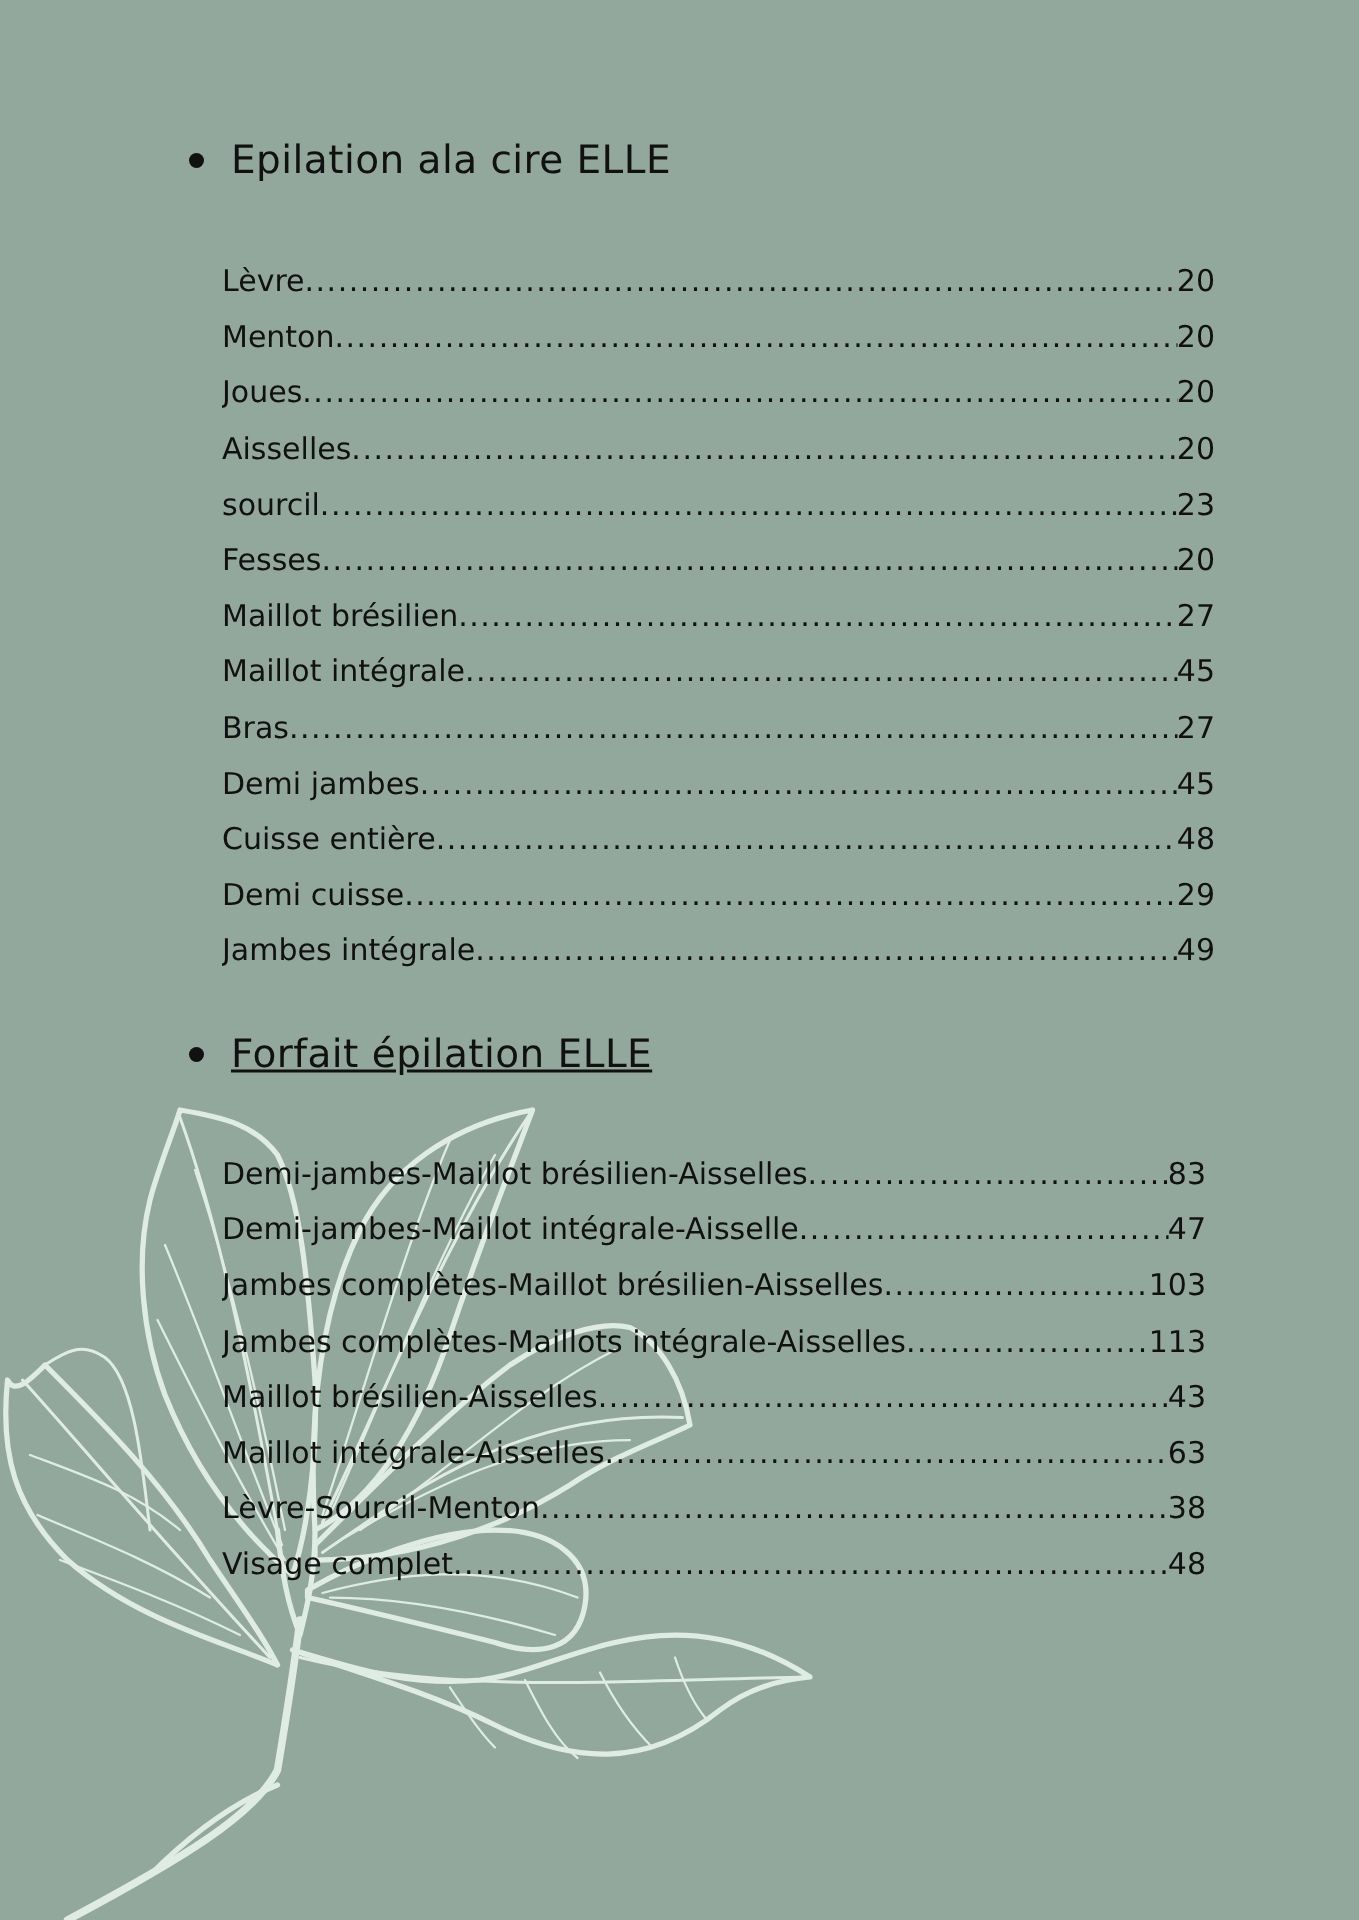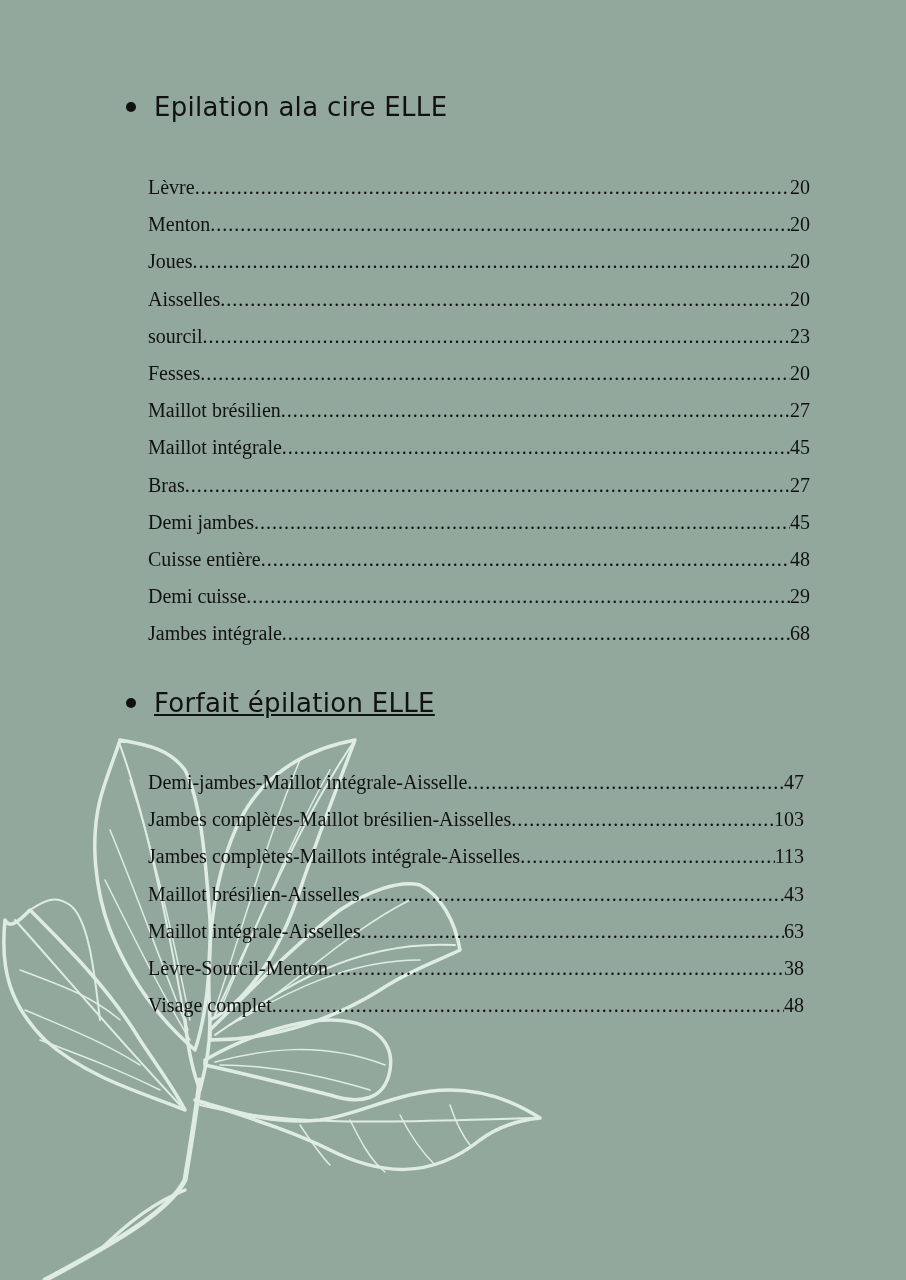--- a/index.html
+++ b/index.html
@@ -18,21 +18,21 @@
   .section-title {
     position: absolute; left: 126px;
     display: flex; align-items: center;
     font-size: 26px; font-weight: normal; letter-spacing: 0.3px;
     z-index: 2; color: #111;
   }
   .section-title .bullet {
     width: 10px; height: 10px; border-radius: 50%;
     background: #111; margin-right: 18px; display: inline-block;
   }
-  .list { position: absolute; left: 148px; z-index: 2; font-family: Liberation Serif, serif; }
+  .list { position: absolute; left: 148px; z-index: 2; }
   .row {
     display: flex; align-items: baseline;
     font-size: 20px; height: 37.2px; line-height: 37.2px;
     white-space: nowrap; overflow: hidden;
   }
   .row .label { flex: 0 0 auto; }
   .row .dots {
     flex: 1 1 auto; overflow: hidden; white-space: nowrap;
     letter-spacing: 1px; color: #111;
   }
@@ -150,31 +150,36 @@
         <span class="price">48</span>
       </div>
     <div class="row">
         <span class="label">Demi cuisse</span>
         <span class="dots"></span>
         <span class="price">29</span>
       </div>
     <div class="row">
         <span class="label">Jambes intégrale</span>
         <span class="dots"></span>
-        <span class="price">68</span>
+        <span class="price">49</span>
       </div>
   </div>
 
   <div class="section-title" style="top: 688px; text-decoration: underline;">
     <span class="bullet"></span>
     <span>Forfait épilation ELLE</span>
   </div>
 
   <div class="list" style="top: 764px; width: 656px;">
     <div class="row">
+        <span class="label">Demi-jambes-Maillot brésilien-Aisselles</span>
+        <span class="dots"></span>
+        <span class="price">83</span>
+      </div>
+    <div class="row">
         <span class="label">Demi-jambes-Maillot intégrale-Aisselle</span>
         <span class="dots"></span>
         <span class="price">47</span>
       </div>
     <div class="row">
         <span class="label">Jambes complètes-Maillot brésilien-Aisselles</span>
         <span class="dots"></span>
         <span class="price">103</span>
       </div>
     <div class="row">

